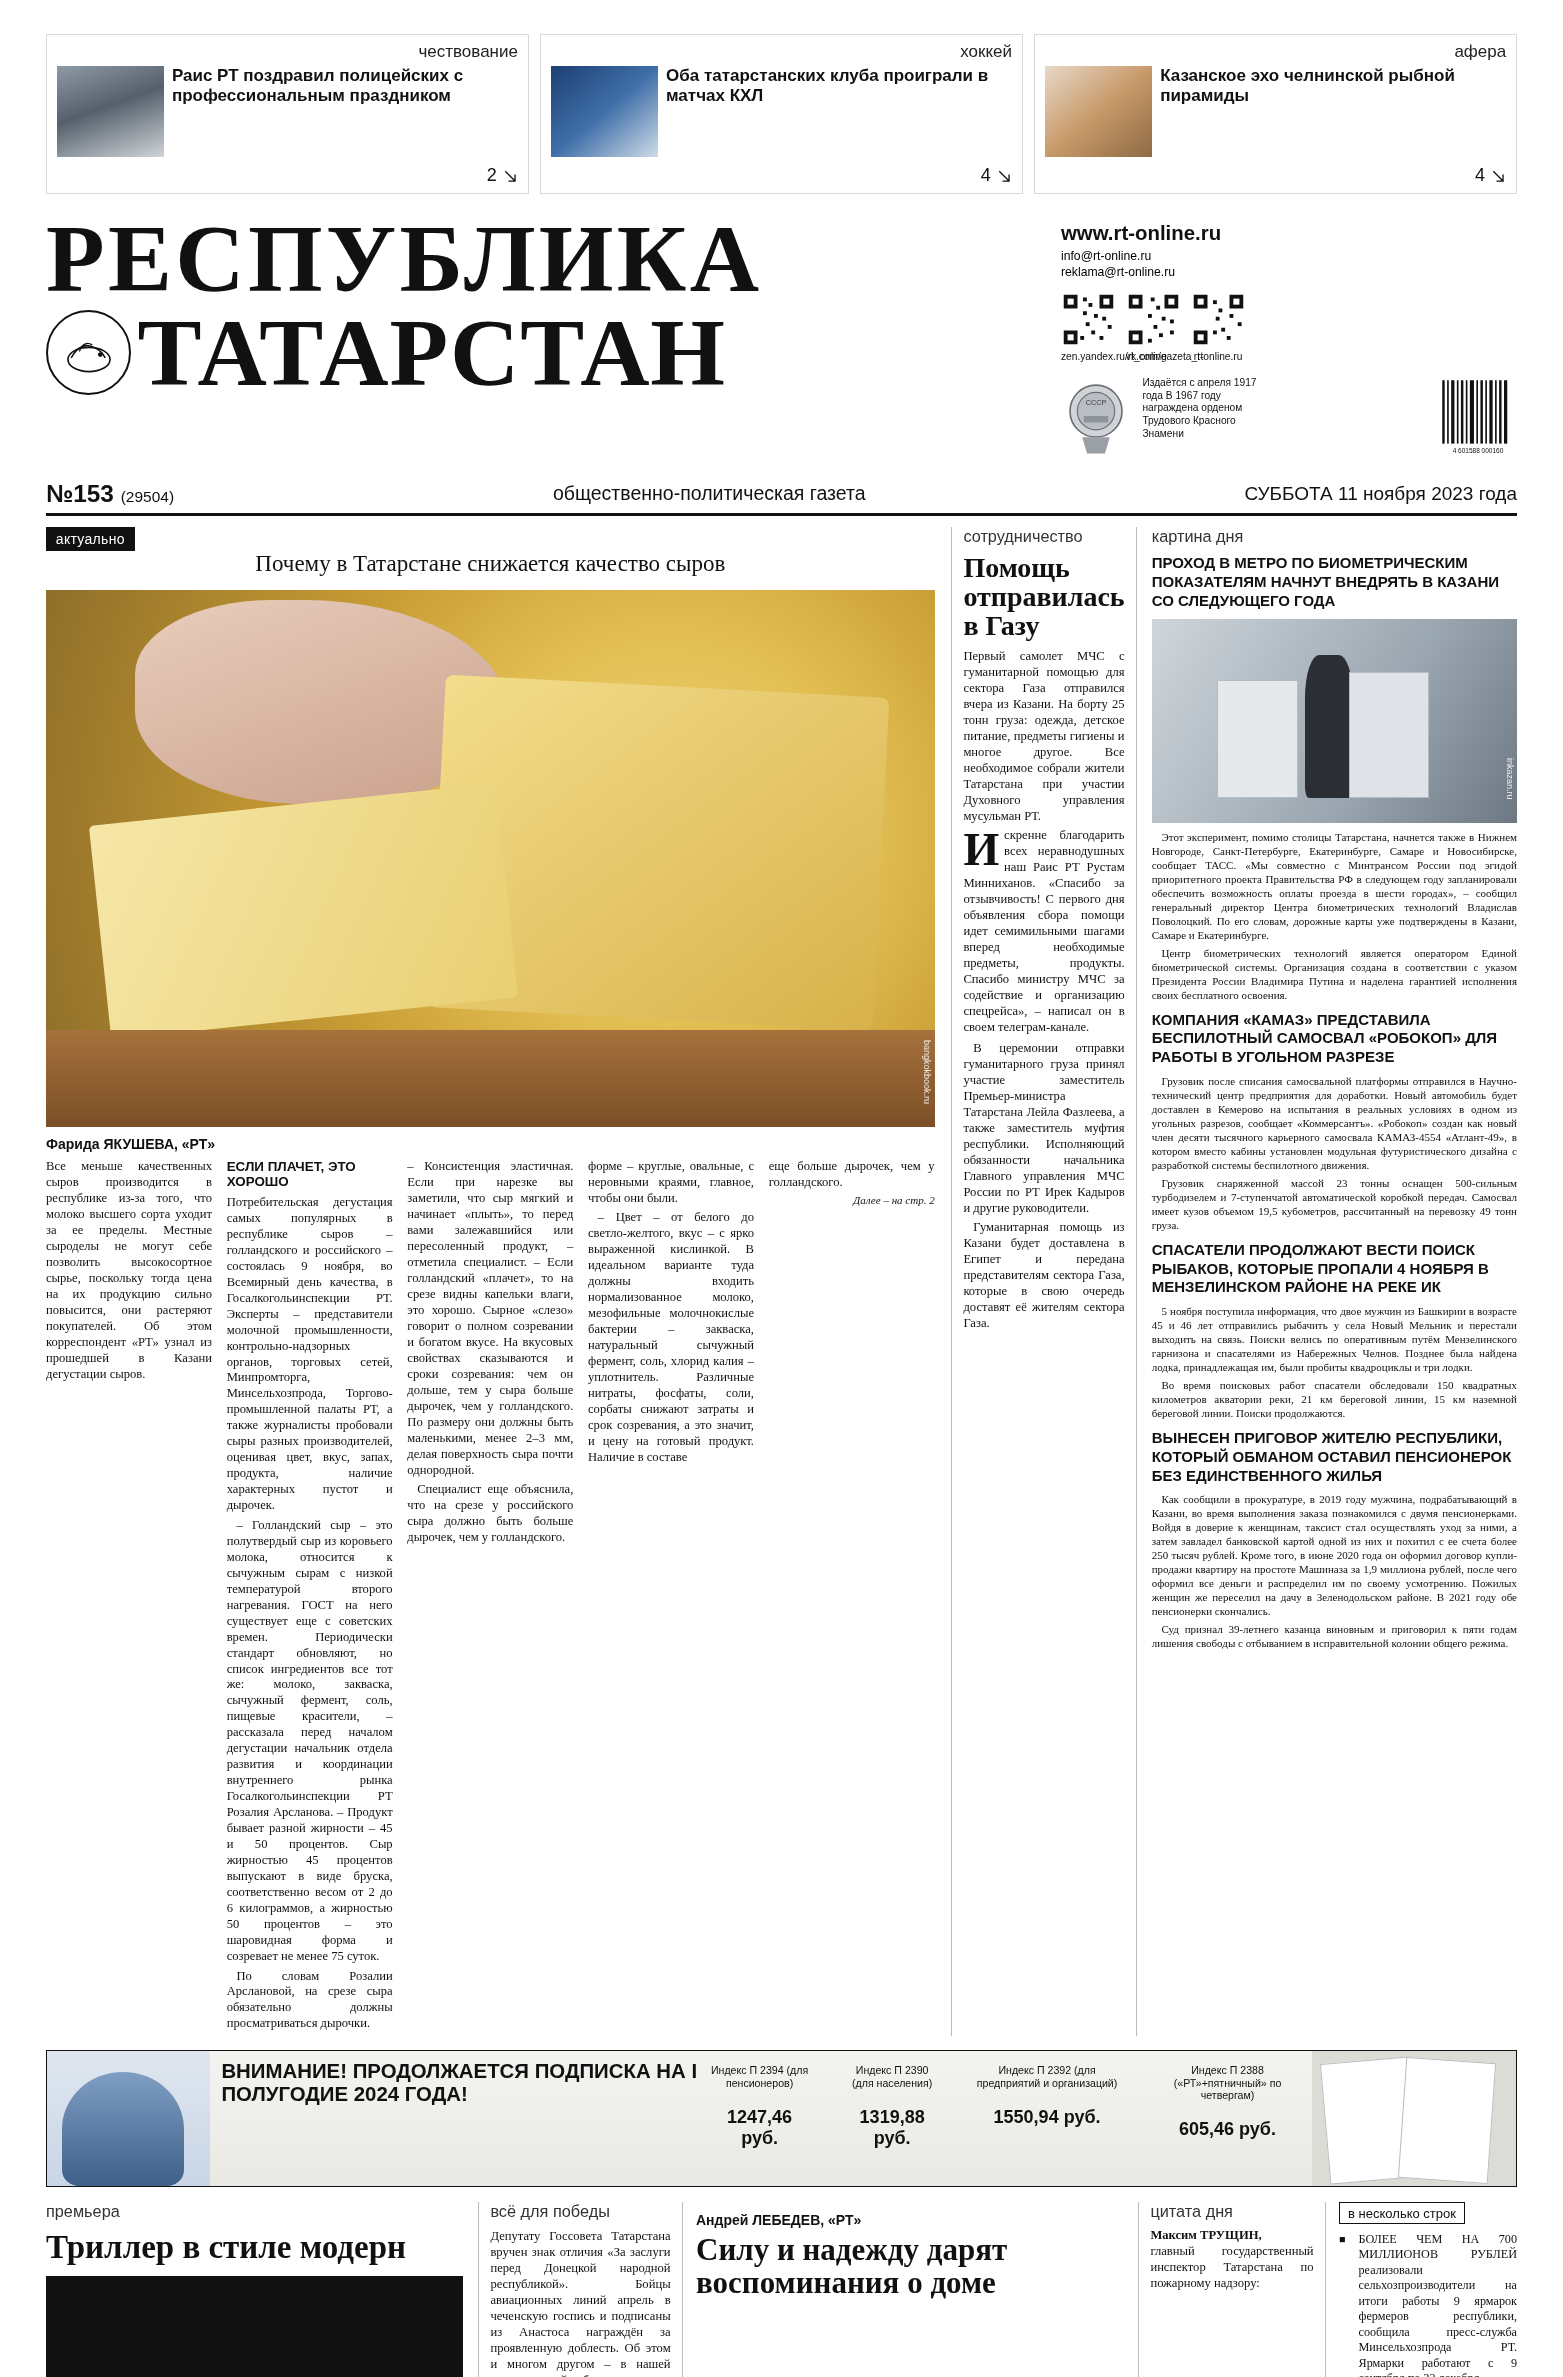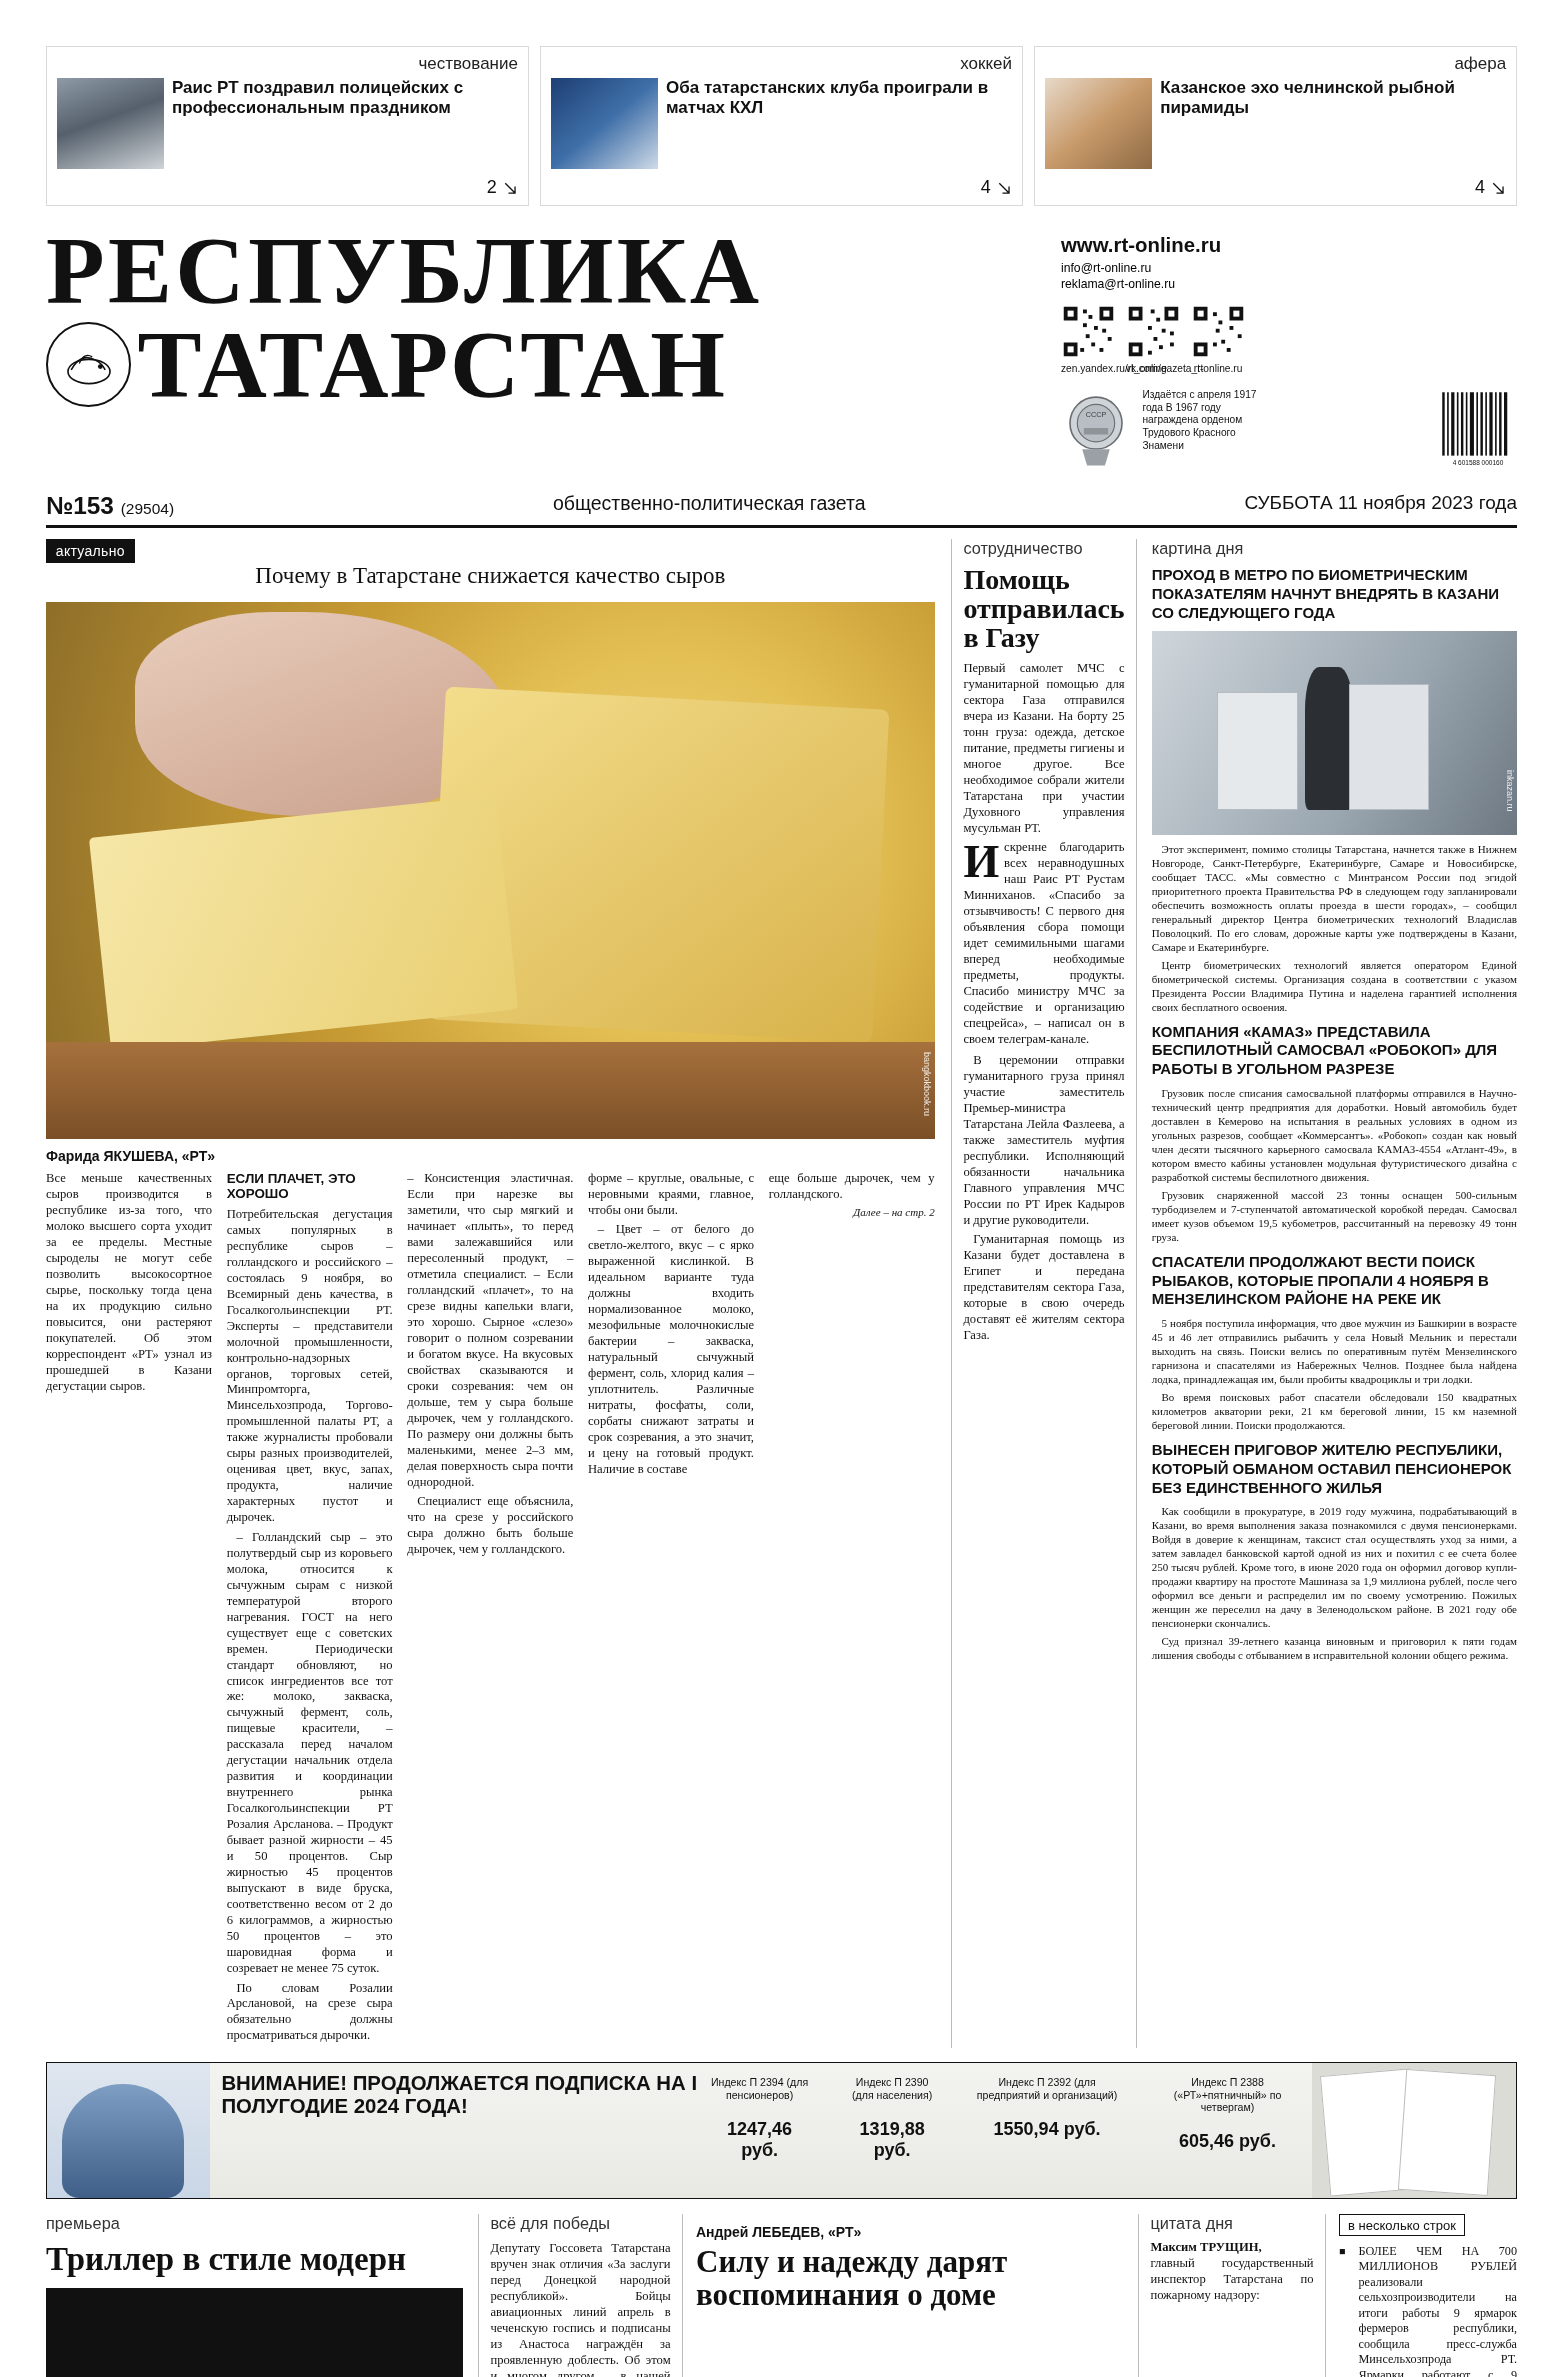--- a/index.html
+++ b/index.html
@@ -6,21 +6,21 @@
   html, body { margin:0; padding:0; }
   body {
     width: 1563px;
     background: #ffffff;
     font-family: "Liberation Serif", serif;
     color: #111;
   }
   .page { width: 1563px; min-height: 2377px; position: relative; padding: 0 46px; background:#fff; }
 
   
-  .teasers { display: flex; gap: 11.4px; padding-top: 46px; border-radius: 13px; }
+  .teasers { display: flex; gap: 11.4px; padding-top: 34px; border-radius: 13px; }
   .teaser { flex: 1 1 0; border: 0.8px solid #d9d9d9; background:#fff; display:flex; flex-direction:column; }
   .teaser-kicker { text-align: right; font-family:"Liberation Sans", sans-serif; font-size: 17px; color:#222; padding: 6.5px 9.8px 4.9px; }
   .teaser-body { display: flex; gap: 8.1px; padding: 0 9.8px 8.1px; }
   .teaser-photo { width: 107px; height: 91px; flex: 0 0 107px; position:relative; overflow:hidden; }
   .teaser-text { flex:1; font-family:"Liberation Sans", sans-serif; font-size: 17px; line-height: 1.18; font-weight:700; color:#111; }
   .teaser-foot { display:flex; justify-content:flex-end; align-items:center; gap:4.9px; padding: 0 9.8px 6.5px; }
   .teaser-page { font-family:"Liberation Sans", sans-serif; font-size:18px; }
   .arrow-dl { width:16.3px; height:16.3px; }
 
   
@@ -43,21 +43,21 @@
   .qr-row { display:flex; gap: 9.8px; margin-top: 11.4px; }
   .qr { width: 55px; height: 55px; }
   .qr-labels { display:flex; gap: 9.8px; font-family:"Liberation Sans", sans-serif; font-size: 10.2px; margin-top:4.1px; }
   .qr-labels span { width: 55px; text-align:center; }
   .mast-awards { display:flex; gap:11.4px; align-items:flex-start; margin-top: 14.7px; }
   .order-medal { width: 70px; height: 78px; }
   .award-text { font-family:"Liberation Sans", sans-serif; font-size: 10.2px; line-height:1.25; width: 122px; }
   .barcode { margin-left:auto; }
 
   
-  .subbar { display:flex; align-items:flex-start; justify-content:space-between; border-bottom: 3.3px solid #111; padding-bottom: 4.9px; margin-top: 21px; }
+  .subbar { display:flex; align-items:center; justify-content:space-between; border-bottom: 3.3px solid #111; padding-bottom: 4.9px; margin-top: 21px; }
   .issue { font-family:"Liberation Sans", sans-serif; font-weight:700; font-size: 24.4px; }
   .issue small { font-size: 15.5px; font-weight:400; }
   .tagline { font-family:"Liberation Sans", sans-serif; font-size: 19.5px; }
   .date { font-family:"Liberation Sans", sans-serif; font-size: 19px; }
 
   
   .main { display:flex; gap: 0; margin-top: 11.4px; }
   .col-lead { width: 905px; flex: 0 0 905px; padding-right: 16.3px; }
   .col-mid { width: 186px; flex: 0 0 186px; border-left: 0.8px solid #bbb; border-right:0.8px solid #bbb; padding: 0 11.4px; }
   .col-right { flex: 1 1 auto; padding-left: 14.7px; }

